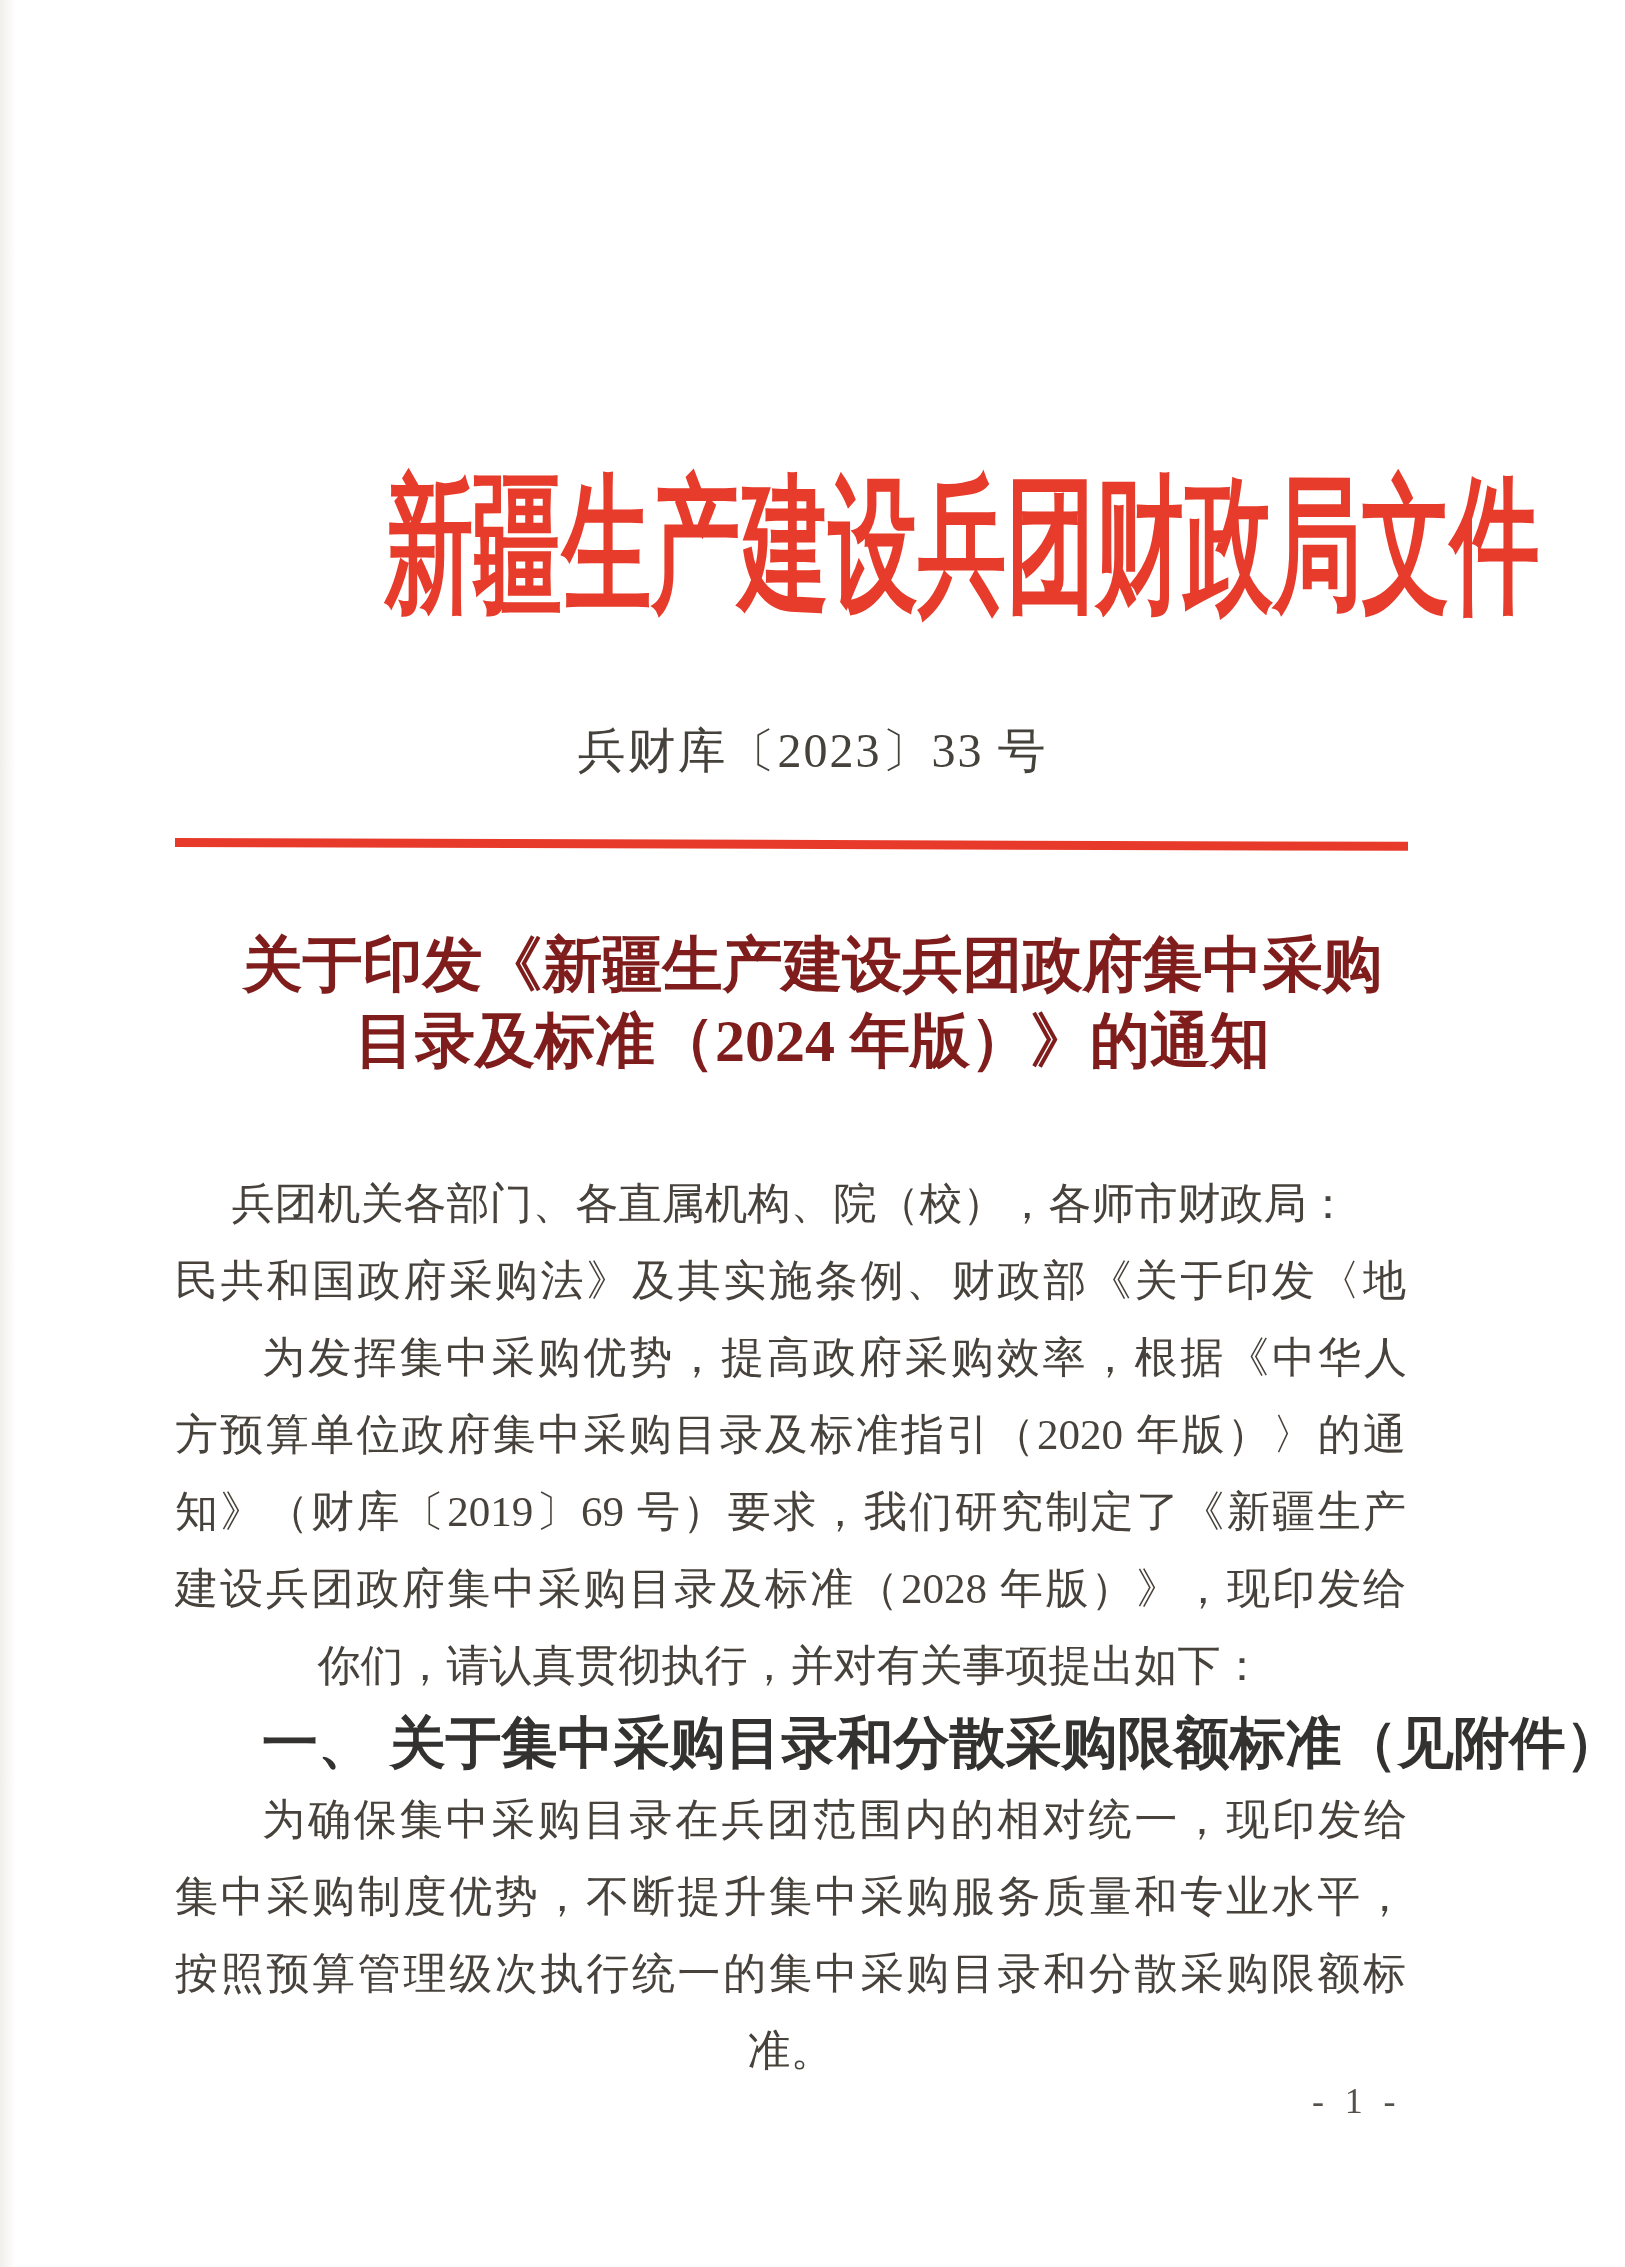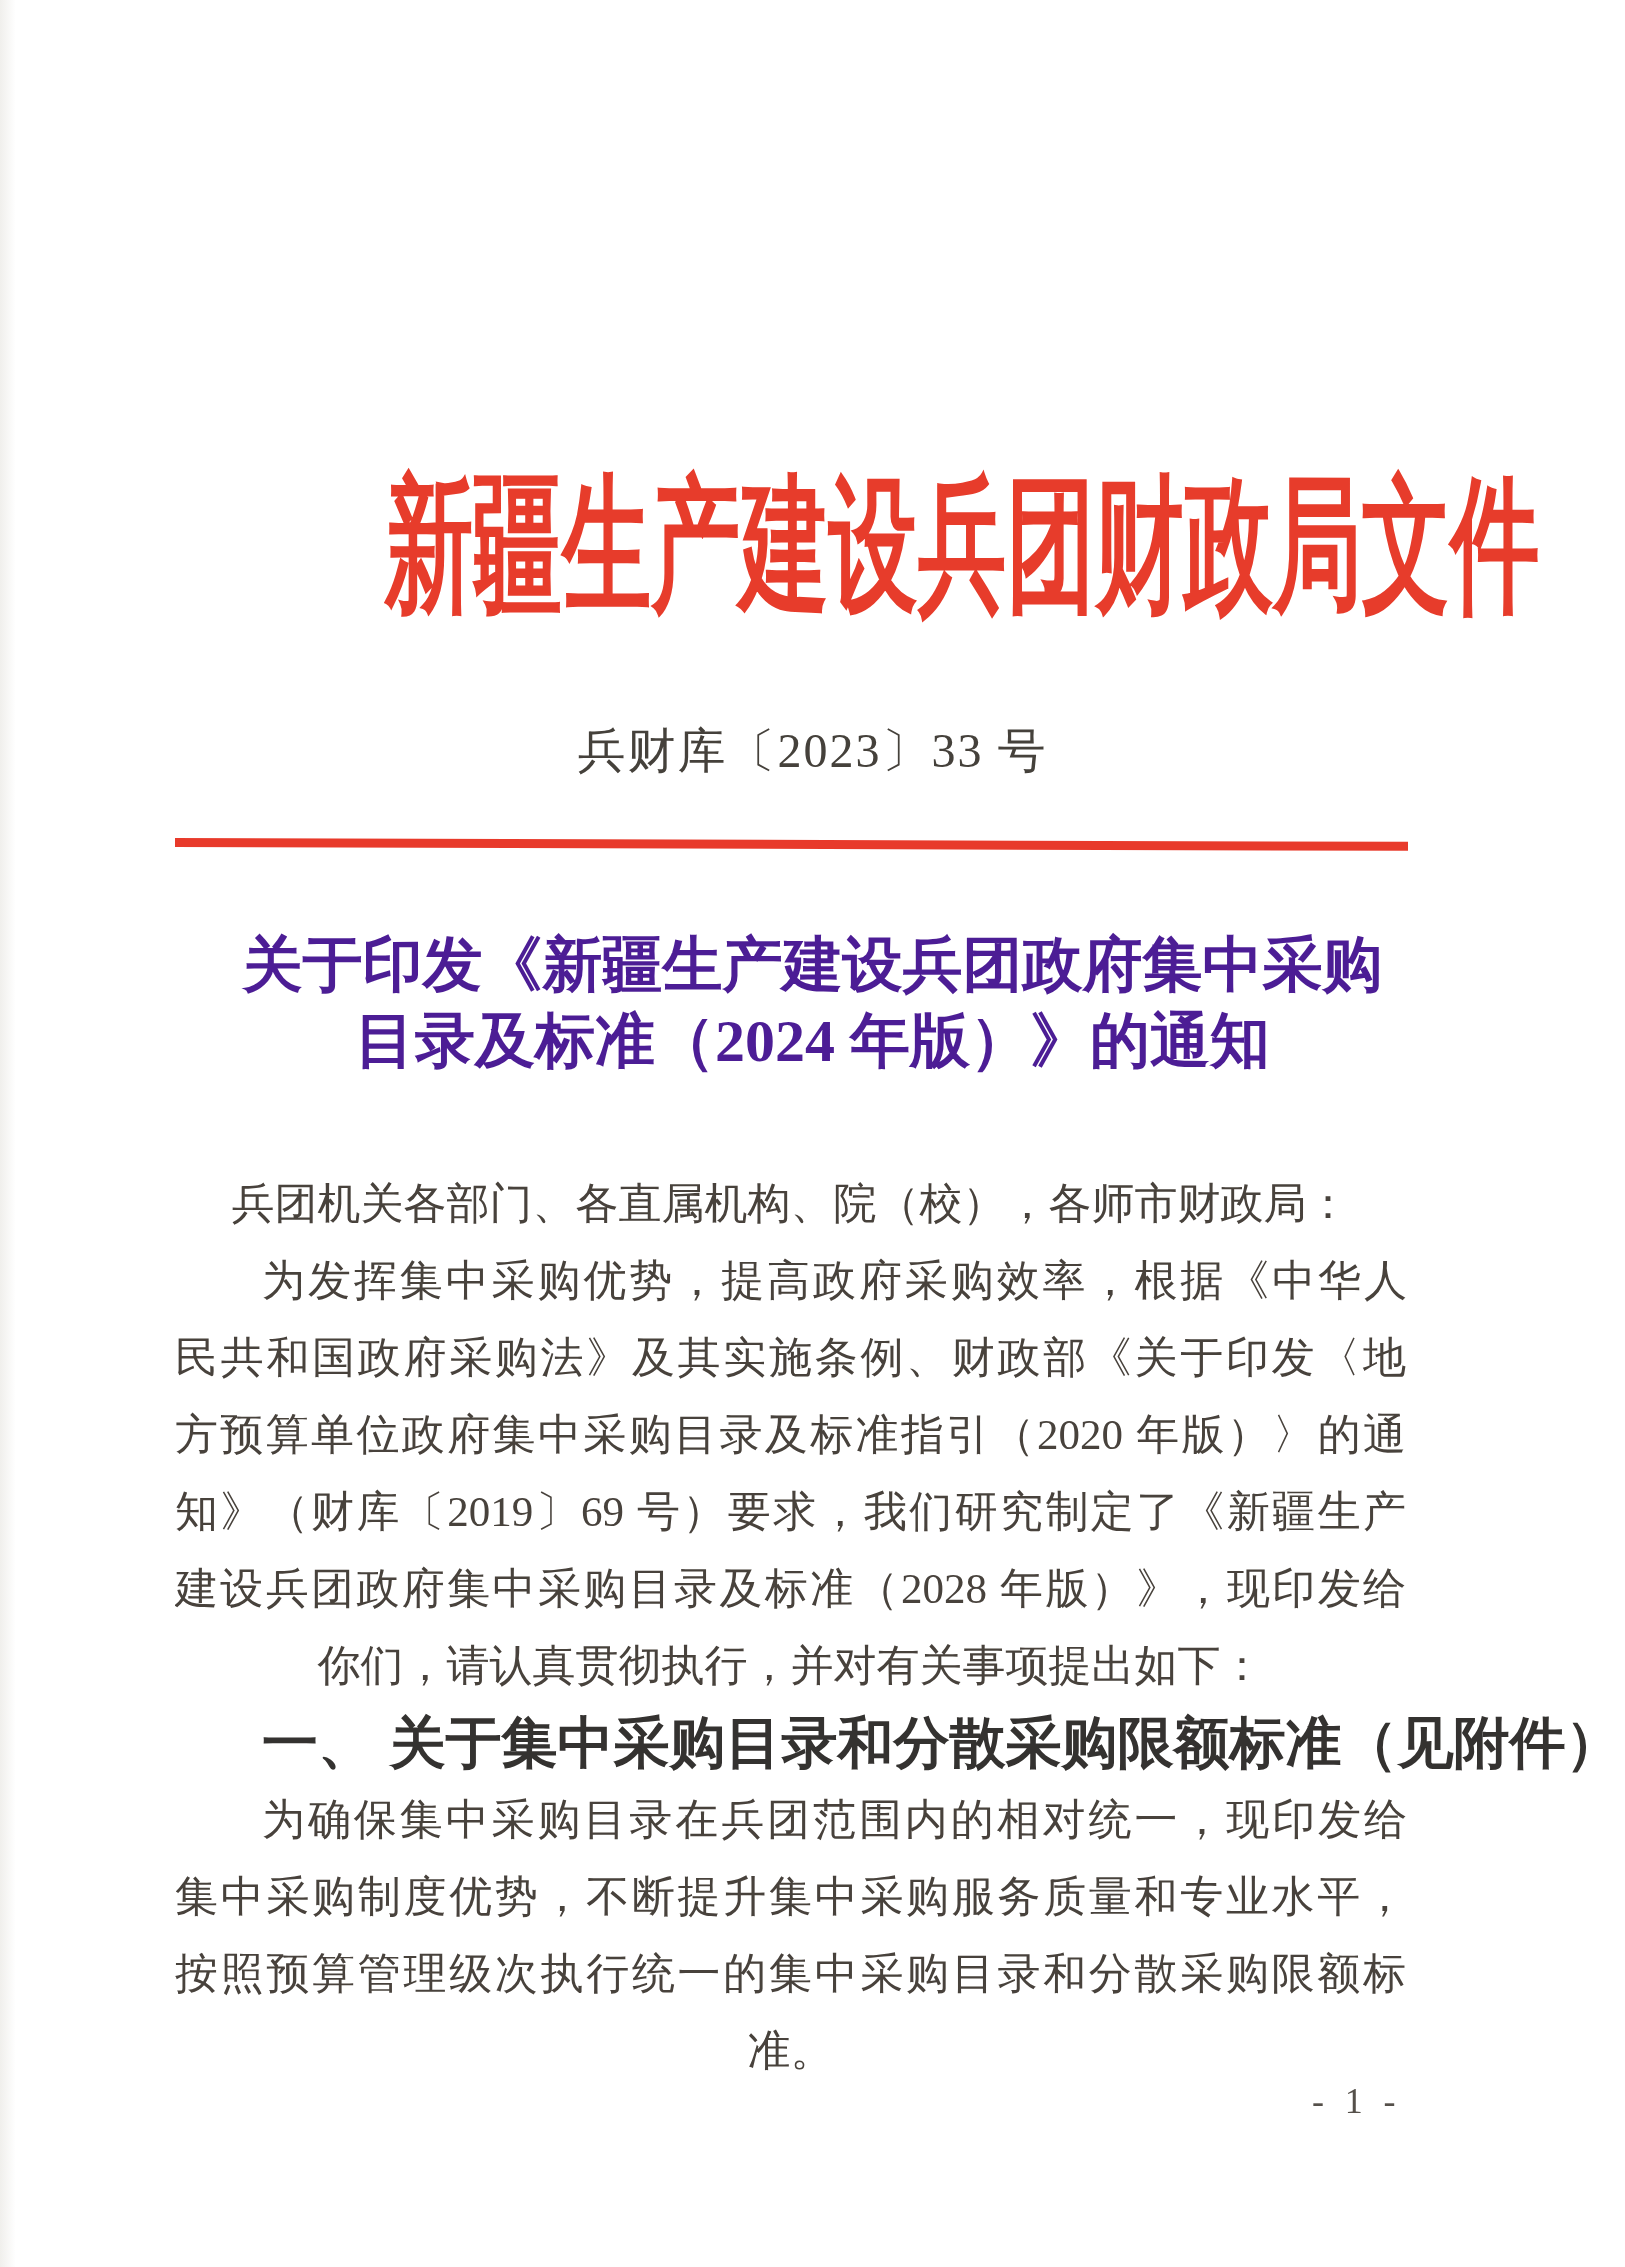--- a/index.html
+++ b/index.html
@@ -33,21 +33,21 @@
 
   
   .red-line{
     position:absolute;top:838px;left:175px;width:1233px;height:8.9px;
     background:#e83a2b;transform:rotate(0.18deg);transform-origin:left center;
   }
 
   
   .doc-title{
     position:absolute;top:927px;left:0;width:100%;
-    text-align:center;font-weight:bold;color:#4c1d95;
+    text-align:center;font-weight:bold;color:#7f1d1d;
     font-size:60px;line-height:76px;
   }
 
   
   .body-block{
     position:absolute;top:1165px;left:175px;width:1231px;
     font-size:43px;color:#48423c;
   }
   .bl{
     height:77px;line-height:77px;white-space:nowrap;
@@ -86,22 +86,22 @@
 
   <div class="red-line"></div>
 
   <div class="doc-title">
     <div>关于印发《新疆生产建设兵团政府集中采购</div>
     <div>目录及标准（2024 年版）》的通知</div>
   </div>
 
   <div class="body-block">
     <div class="bl">兵团机关各部门、各直属机构、院（校），各师市财政局：</div>
+    <div class="bl stretch">民共和国政府采购法》及其实施条例、财政部《关于印发〈地</div>
     <div class="bl indent stretch">为发挥集中采购优势，提高政府采购效率，根据《中华人</div>
-    <div class="bl stretch">民共和国政府采购法》及其实施条例、财政部《关于印发〈地</div>
     <div class="bl stretch">方预算单位政府集中采购目录及标准指引（2020 年版）〉的通</div>
     <div class="bl stretch">知》（财库〔2019〕69 号）要求，我们研究制定了《新疆生产</div>
     <div class="bl stretch">建设兵团政府集中采购目录及标准（2028 年版）》，现印发给</div>
     <div class="bl">你们，请认真贯彻执行，并对有关事项提出如下：</div>
     <div class="bl indent heading">一、 关于集中采购目录和分散采购限额标准（见附件）</div>
     <div class="bl indent stretch">为确保集中采购目录在兵团范围内的相对统一，现印发给</div>
     <div class="bl stretch">集中采购制度优势，不断提升集中采购服务质量和专业水平，</div>
     <div class="bl stretch">按照预算管理级次执行统一的集中采购目录和分散采购限额标</div>
     <div class="bl">准。</div>
   </div>

